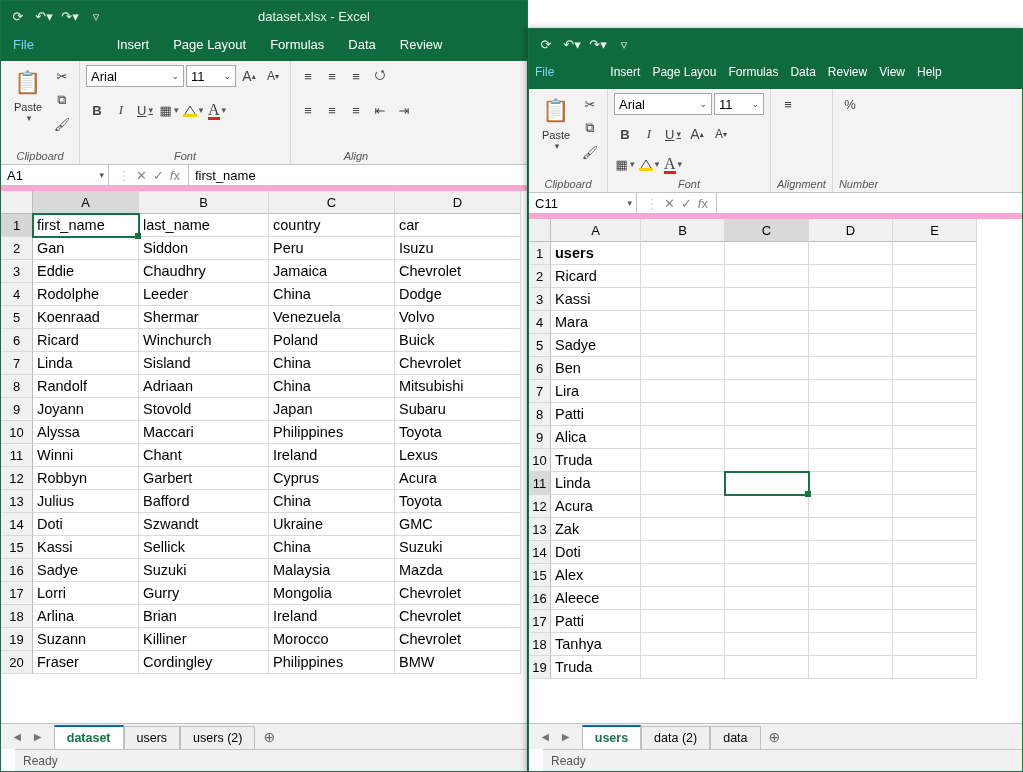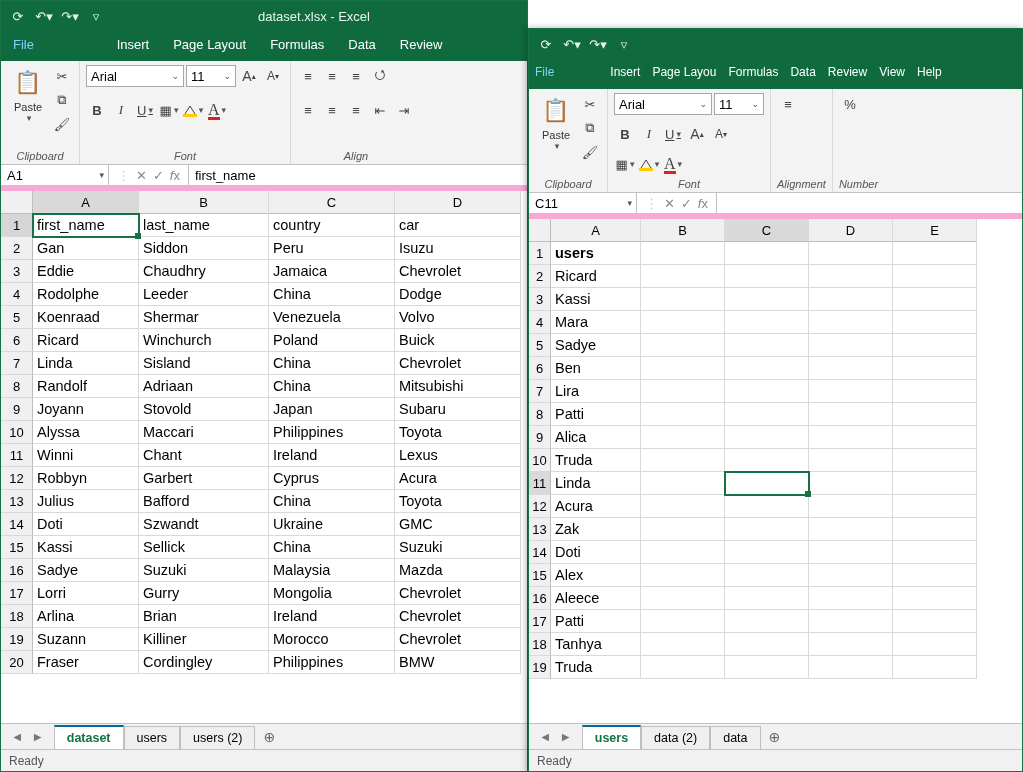--- a/index.html
+++ b/index.html
@@ -63,21 +63,21 @@
   .right-grid .cell{ font-size:14.5px;}
   .bold{font-weight:700;}
 
   .tabsbar { height:26px; border-top:1px solid #c2c2c2; background:#f1f1f1; display:flex; align-items:center; font-size:12.5px;}
   .tab-scroll{ display:flex; gap:0; padding:0 6px;}
   .tab-scroll .sbtn{ padding:0 4px; color:#777; cursor:pointer;}
   .wtab{ padding:4px 12px; border:1px solid #bfbfbf; border-bottom:none; background:#efefef; cursor:pointer; margin-top:1px;}
   .wtab.active{ background:#fff; color:#167245; border-top:2px solid #0369a1; font-weight:600;}
   .addtab{ padding:0 8px; color:#666; cursor:pointer; font-size:14px;}
 
-  .status { height:22px; background:#f1f1f1; border-top:1px solid #c2c2c2; font-size:12px; color:#555; display:flex; align-items:center; padding:0 8px;}
+  .status { height:22px; background:#f1f1f1; border-top:1px solid #c2c2c2; font-size:12px; color:#555; display:flex; align-items:center; padding:0 8px;margin-left:14px;}
   .left-grid .ch:nth-child(2){ }
   .left-grid .ch.selcol{ background:#d9d9d9;}
   .left-grid .A1sel{ outline:2px solid #167245; outline-offset:-1px; z-index:3; position:relative;}
   .left-grid .A1sel::after{content:"";position:absolute;right:-3px;bottom:-3px;width:6px;height:6px;background:#167245;}
 
   .rt .ch.selcol{ background:#d9d9d9;}
   .rt .rh.selrow{ background:#d9d9d9;}
 </style>
 </head>
 <body>

